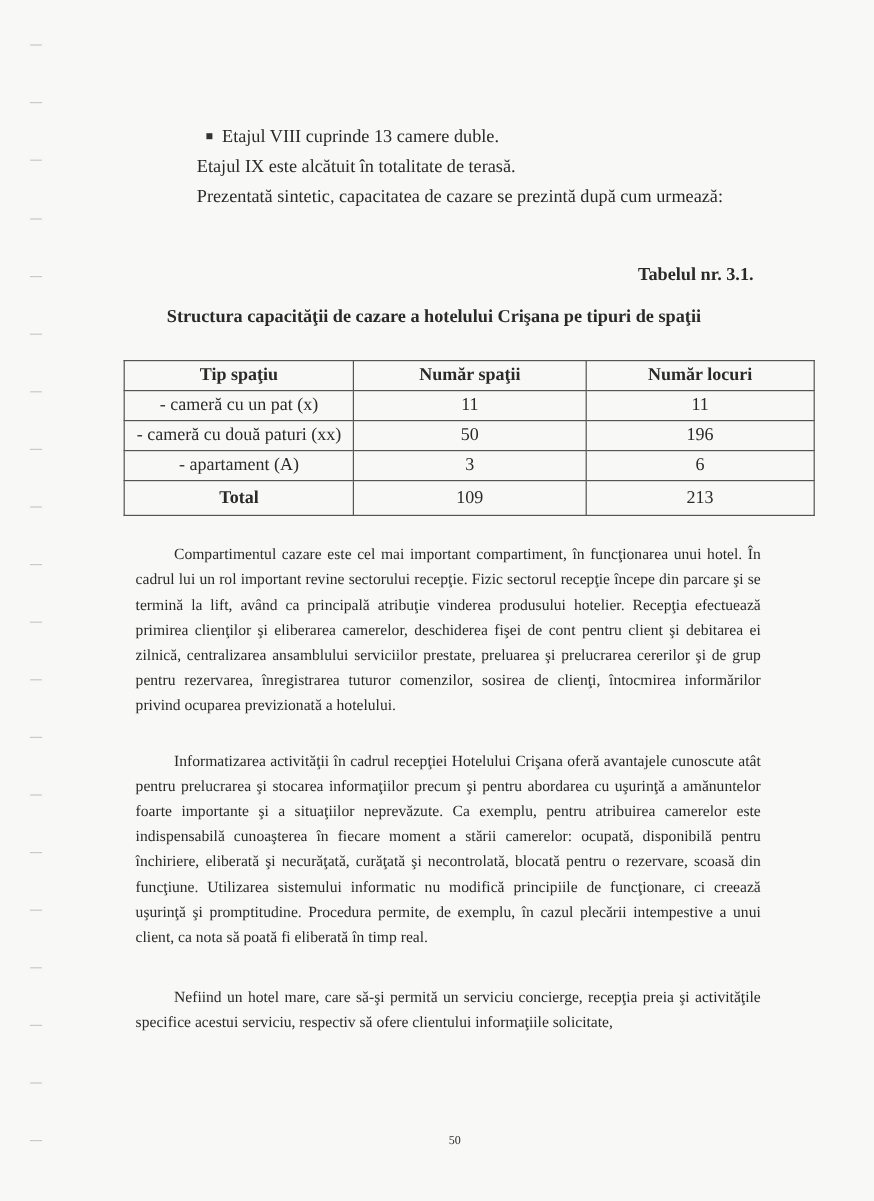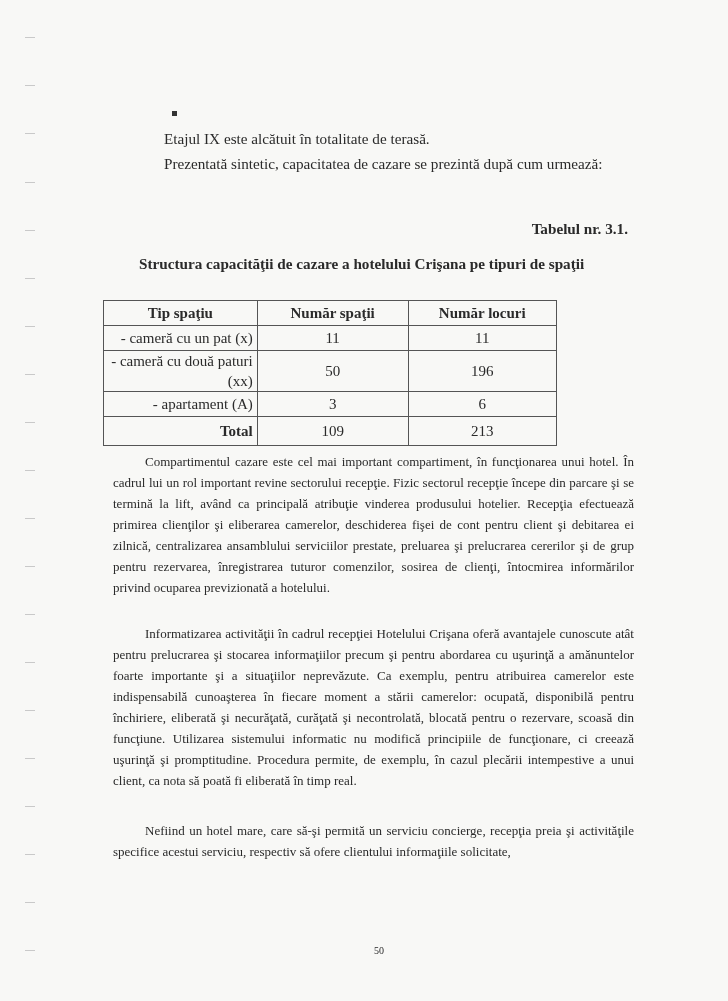--- a/index.html
+++ b/index.html
@@ -19,28 +19,28 @@
     }
     .bullet-line { left: 185px; top: 104px; }
     .bullet { position: absolute; left: -13px; top: 7px; width: 5px; height: 5px; background: #333; }
     .table-label {
       position: absolute; right: 100px; top: 220px; font-weight: bold; font-size: 15.2px;
     }
     .table-title {
       position: absolute; left: 139px; top: 255px; font-weight: bold; font-size: 15.2px; white-space: nowrap;
     }
     table.cap {
-      position: absolute; left: 103px; top: 300px; width: 454px;
+      position: absolute; left: 103px; top: 300px; width: 576px;
       border-collapse: collapse; font-size: 15px;
     }
     table.cap td, table.cap th {
       border: 1px solid #555; padding: 0 4px; height: 24px; line-height: 20px;
     }
     table.cap th { font-weight: bold; text-align: center; }
-    table.cap td.c1 { text-align: right; margin-top: 16px; }
+    table.cap td.c1 { text-align: center; margin-top: 16px; }
     table.cap td.num { text-align: center; }
     table.cap col.k1 { width: 175px; }
     table.cap col.k2 { width: 177px; }
     table.cap col.k3 { width: 174px; }
     .para {
       position: absolute; left: 113px; width: 521px;
       font-size: 13px; line-height: 21px; text-align: justify;
       text-indent: 32px;
     }
     .page-num {
@@ -68,20 +68,21 @@
   <div class="margin-mark" style="top:662px"></div>
   <div class="margin-mark" style="top:710px"></div>
   <div class="margin-mark" style="top:758px"></div>
   <div class="margin-mark" style="top:806px"></div>
   <div class="margin-mark" style="top:854px"></div>
   <div class="margin-mark" style="top:902px"></div>
   <div class="margin-mark" style="top:950px"></div>
 
   <div class="line bullet-line">
     <span class="bullet"></span>
+    <span>Etajul VIII cuprinde 13 camere duble.</span>
   </div>
   <div class="line" style="left:164px; top:129px;">Etajul IX este alcătuit în totalitate de terasă.</div>
   <div class="line" style="left:164px; top:154px;">Prezentată sintetic, capacitatea de cazare se prezintă după cum urmează:</div>
 
   <div class="table-label">Tabelul nr. 3.1.</div>
   <div class="table-title">Structura capacităţii de cazare a hotelului Crişana pe tipuri de spaţii</div>
 
   <table class="cap">
     <colgroup>
         <col class="k1">

